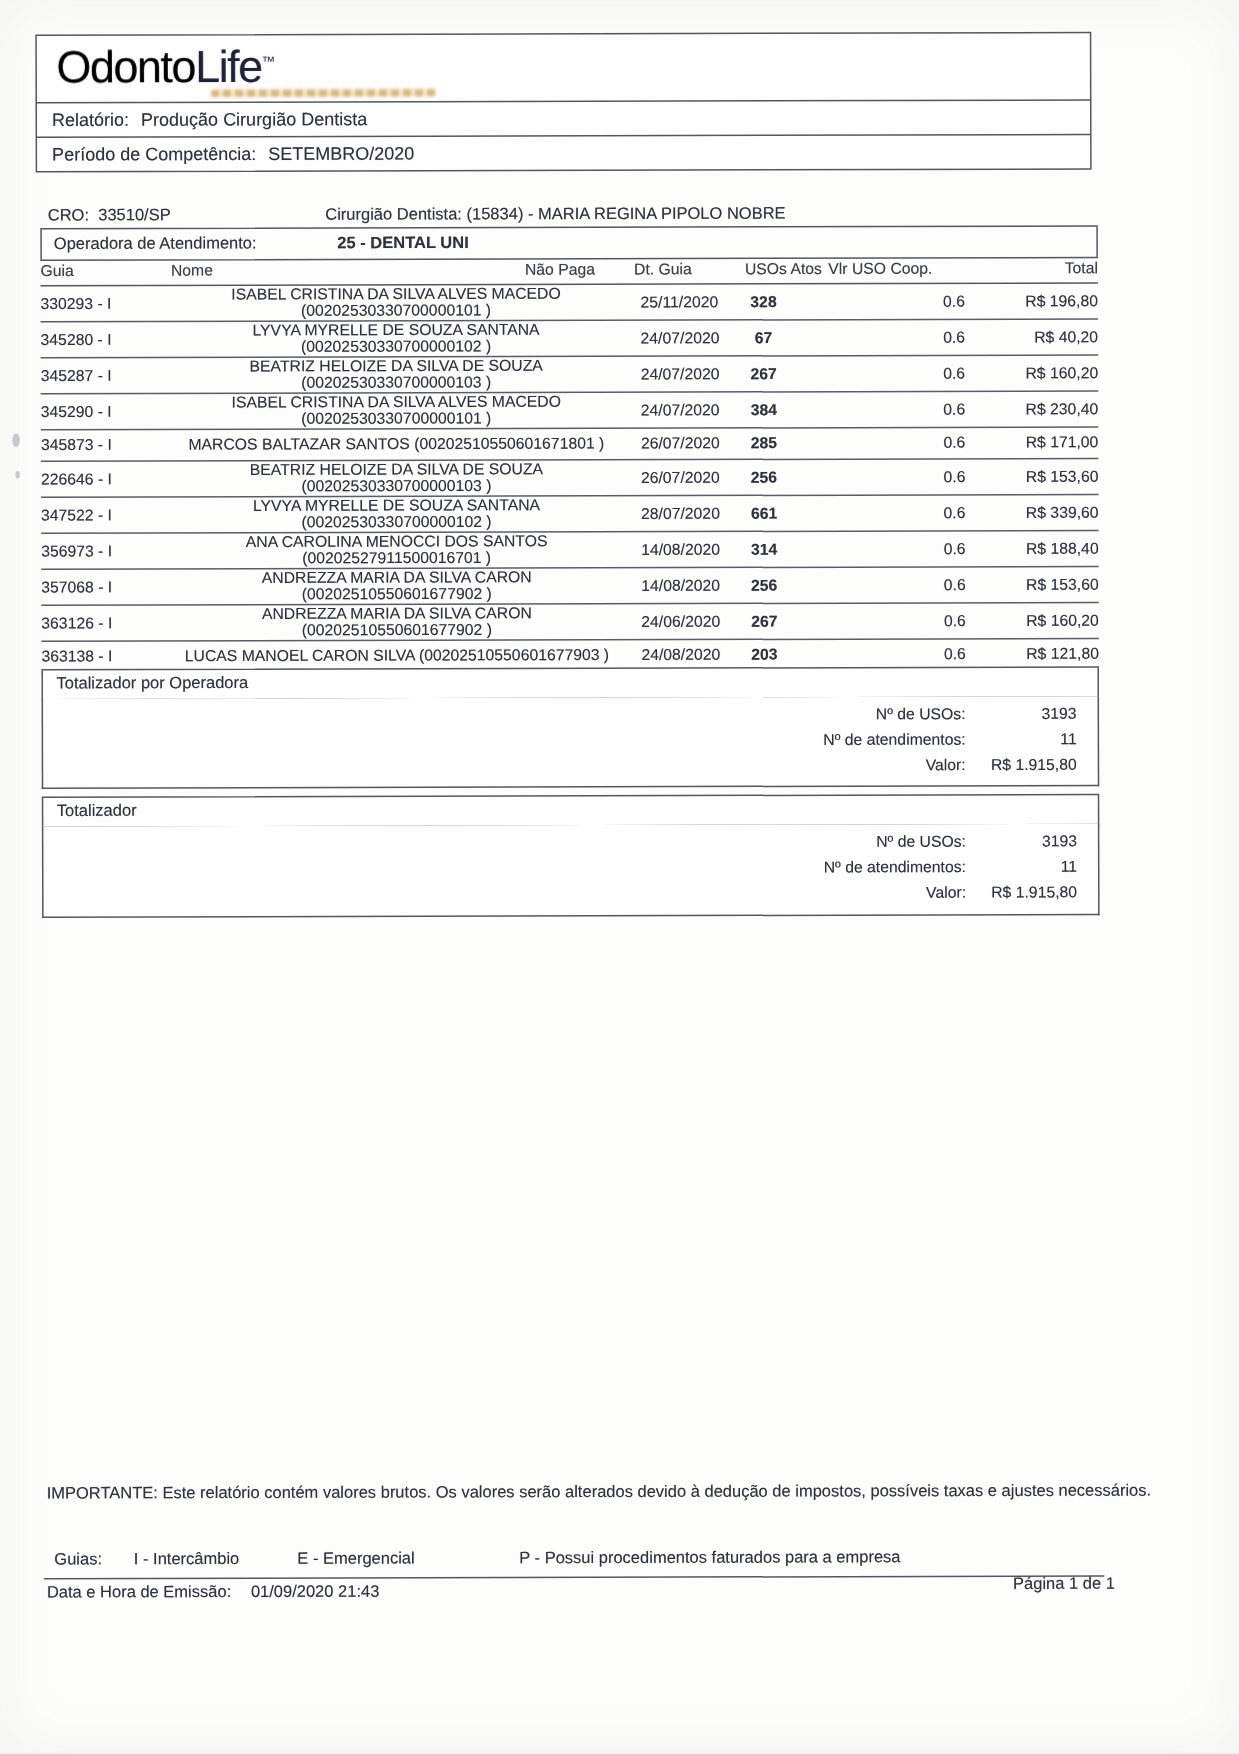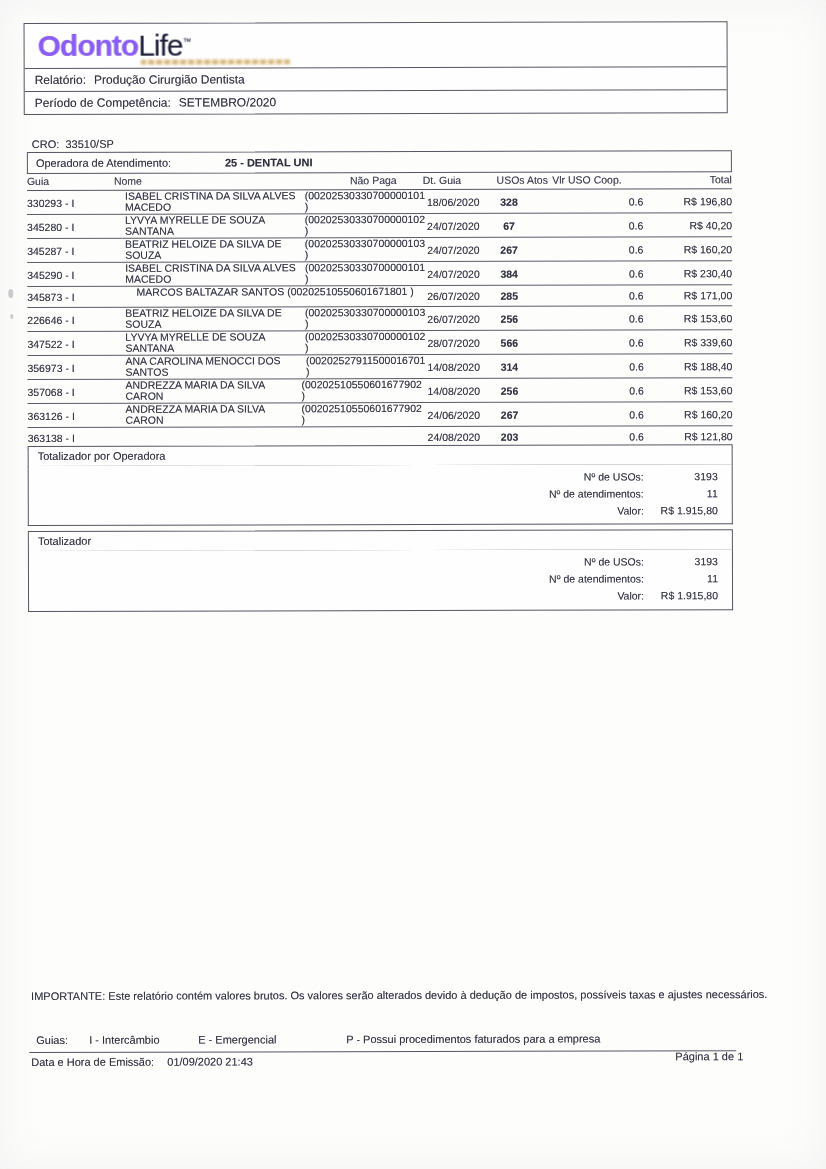--- a/index.html
+++ b/index.html
@@ -10,21 +10,21 @@
     color:#31313e;
     box-shadow:inset 0 0 40px rgba(120,120,130,0.08);
   }
   .scan{position:absolute;inset:0;transform:rotate(-0.15deg);transform-origin:50% 50%;}
   .scan *{text-shadow:0 0 0.5px rgba(50,50,95,0.45);}
 
   
   .hdr-box{position:absolute;left:25px;top:22px;width:702px;border:1px solid #565662;background:#fefefe;}
   .logo-row{height:44px;position:relative;}
   .logo{position:absolute;left:13px;top:5px;font-size:30px;letter-spacing:-1px;filter:blur(0.4px);white-space:nowrap;}
-  .logo .gold{color:#8b5cf6;font-weight:bold;}
+  .logo .gold{color:#000000;font-weight:normal;}
   .logo .dark{color:#20203a;font-weight:normal;}
   .logo .mark{font-size:9px;vertical-align:super;color:#3a3a55;letter-spacing:0;}
   .tagline-blur{position:absolute;left:116px;top:36px;width:150px;height:5px;
     background:repeating-linear-gradient(90deg,#d9b87e 0 5px,#f3e6cc 5px 8px);
     filter:blur(1px);border-radius:2px;}
   .hdr-row{border-top:1px solid #565662;padding:4px 0 4px 10px;font-size:12px;height:14px;line-height:14px;}
   .hdr-row .lbl{margin-right:8px;margin-top:40px;}
   .hdr-row .val{}
 
   
@@ -43,21 +43,21 @@
   .h-dt{left:380px;width:70px;text-align:center;}
   .h-usos{left:451px;width:70px;text-align:right;}
   .h-vlr{left:515px;width:90px;text-align:center;}
   .h-total{right:0;text-align:right;}
 
   .tbl-rows{position:absolute;left:28px;top:190px;width:705px;}
   .trow{position:relative;border-bottom:1px solid #5c5c68;font-size:10.5px;}
   .trow.dbl{height:23px;}
   .trow.sgl{height:20px;}
   .c-guia{position:absolute;left:0;top:0;height:100%;display:flex;align-items:center;}
-  .c-nome{position:absolute;left:98px;top:0;height:100%;width:300px;display:flex;flex-direction:row;justify-content:center;line-height:11px;}
+  .c-nome{position:absolute;left:87px;top:0;height:100%;width:300px;display:flex;flex-direction:column;justify-content:center;line-height:11px;text-align:center;}
   .c-nao{position:absolute;left:323px;width:60px;top:0;height:100%;}
   .c-dt{position:absolute;left:400px;top:0;height:100%;display:flex;align-items:center;}
   .c-usos{position:absolute;left:447px;width:70px;top:0;height:100%;display:flex;align-items:center;justify-content:center;font-weight:bold;}
   .c-vlr{position:absolute;left:574px;width:70px;top:0;height:100%;display:flex;align-items:center;justify-content:center;}
   .c-total{position:absolute;right:0;width:110px;top:0;height:100%;display:flex;align-items:center;justify-content:flex-end;}
 
   
   .tot-title{position:absolute;left:28px;width:703px;height:19px;border:1px solid #565662;font-size:11px;line-height:19px;background:#fefefe;}
   .tot-title span{margin-left:9px;margin-top:40px;}
   .tot-body{position:absolute;left:28px;width:703px;border:1px solid #565662;border-top:none;background:#fefefe;}
@@ -97,20 +97,24 @@
         <span class="lbl">Relatório:</span><span class="val">Produção Cirurgião Dentista</span>
       </div>
       <div class="hdr-row">
         <span class="lbl">Período de Competência:</span><span class="val">SETEMBRO/2020</span>
       </div>
     </div>
 
     <div class="cro-line">
       <span>CRO:</span>&nbsp;
       <span>33510/SP</span>
+      <span class="dent">
+        <span>Cirurgião Dentista:</span>
+        <span>(15834) - MARIA REGINA PIPOLO NOBRE</span>
+      </span>
     </div>
 
     <div class="op-box">
       <span class="lbl">Operadora de Atendimento:</span>
       <span class="val">25 - DENTAL UNI</span>
     </div>
 
     <div class="thead">
       <span class="h-guia">Guia</span>
       <span class="h-nome">Nome</span>
@@ -122,21 +126,21 @@
     </div>
 
     <div class="tbl-rows">
         <div class="trow dbl">
           <div class="c-guia">330293 - I</div>
           <div class="c-nome">
             <span>ISABEL CRISTINA DA SILVA ALVES MACEDO</span>
             <span>(00202530330700000101 )</span>
           </div>
           <div class="c-nao"></div>
-          <div class="c-dt">18/06/2020</div>
+          <div class="c-dt">25/11/2020</div>
           <div class="c-usos">328</div>
           <div class="c-vlr">0.6</div>
           <div class="c-total">R$ 196,80</div>
         </div>
         <div class="trow dbl">
           <div class="c-guia">345280 - I</div>
           <div class="c-nome">
             <span>LYVYA MYRELLE DE SOUZA SANTANA</span>
             <span>(00202530330700000102 )</span>
           </div>
@@ -194,21 +198,21 @@
           <div class="c-total">R$ 153,60</div>
         </div>
         <div class="trow dbl">
           <div class="c-guia">347522 - I</div>
           <div class="c-nome">
             <span>LYVYA MYRELLE DE SOUZA SANTANA</span>
             <span>(00202530330700000102 )</span>
           </div>
           <div class="c-nao"></div>
           <div class="c-dt">28/07/2020</div>
-          <div class="c-usos">566</div>
+          <div class="c-usos">661</div>
           <div class="c-vlr">0.6</div>
           <div class="c-total">R$ 339,60</div>
         </div>
         <div class="trow dbl">
           <div class="c-guia">356973 - I</div>
           <div class="c-nome">
             <span>ANA CAROLINA MENOCCI DOS SANTOS</span>
             <span>(00202527911500016701 )</span>
           </div>
           <div class="c-nao"></div>
@@ -236,20 +240,23 @@
             <span>(00202510550601677902 )</span>
           </div>
           <div class="c-nao"></div>
           <div class="c-dt">24/06/2020</div>
           <div class="c-usos">267</div>
           <div class="c-vlr">0.6</div>
           <div class="c-total">R$ 160,20</div>
         </div>
         <div class="trow sgl">
           <div class="c-guia">363138 - I</div>
+          <div class="c-nome">
+            <span>LUCAS MANOEL CARON SILVA (00202510550601677903 )</span>
+          </div>
           <div class="c-nao"></div>
           <div class="c-dt">24/08/2020</div>
           <div class="c-usos">203</div>
           <div class="c-vlr">0.6</div>
           <div class="c-total">R$ 121,80</div>
         </div>
       </div>
 
     <div class="tot-title" id="tot-op-title">
       <span>Totalizador por Operadora</span>

